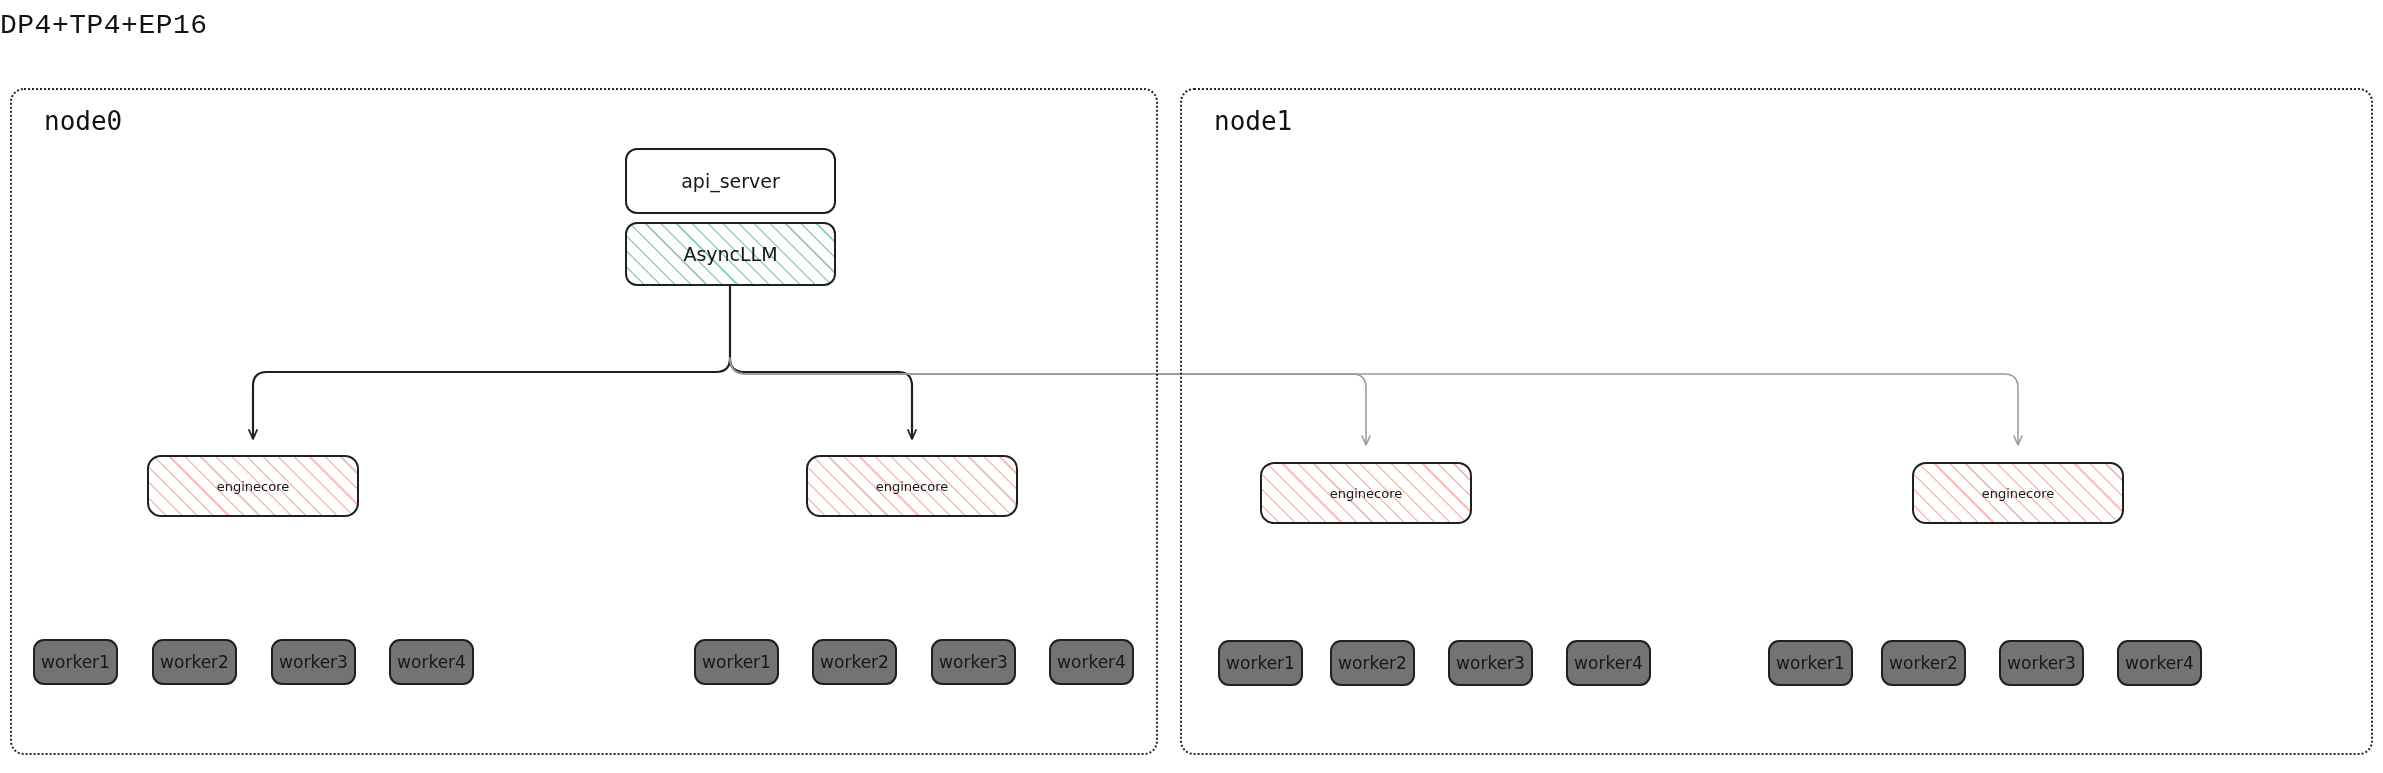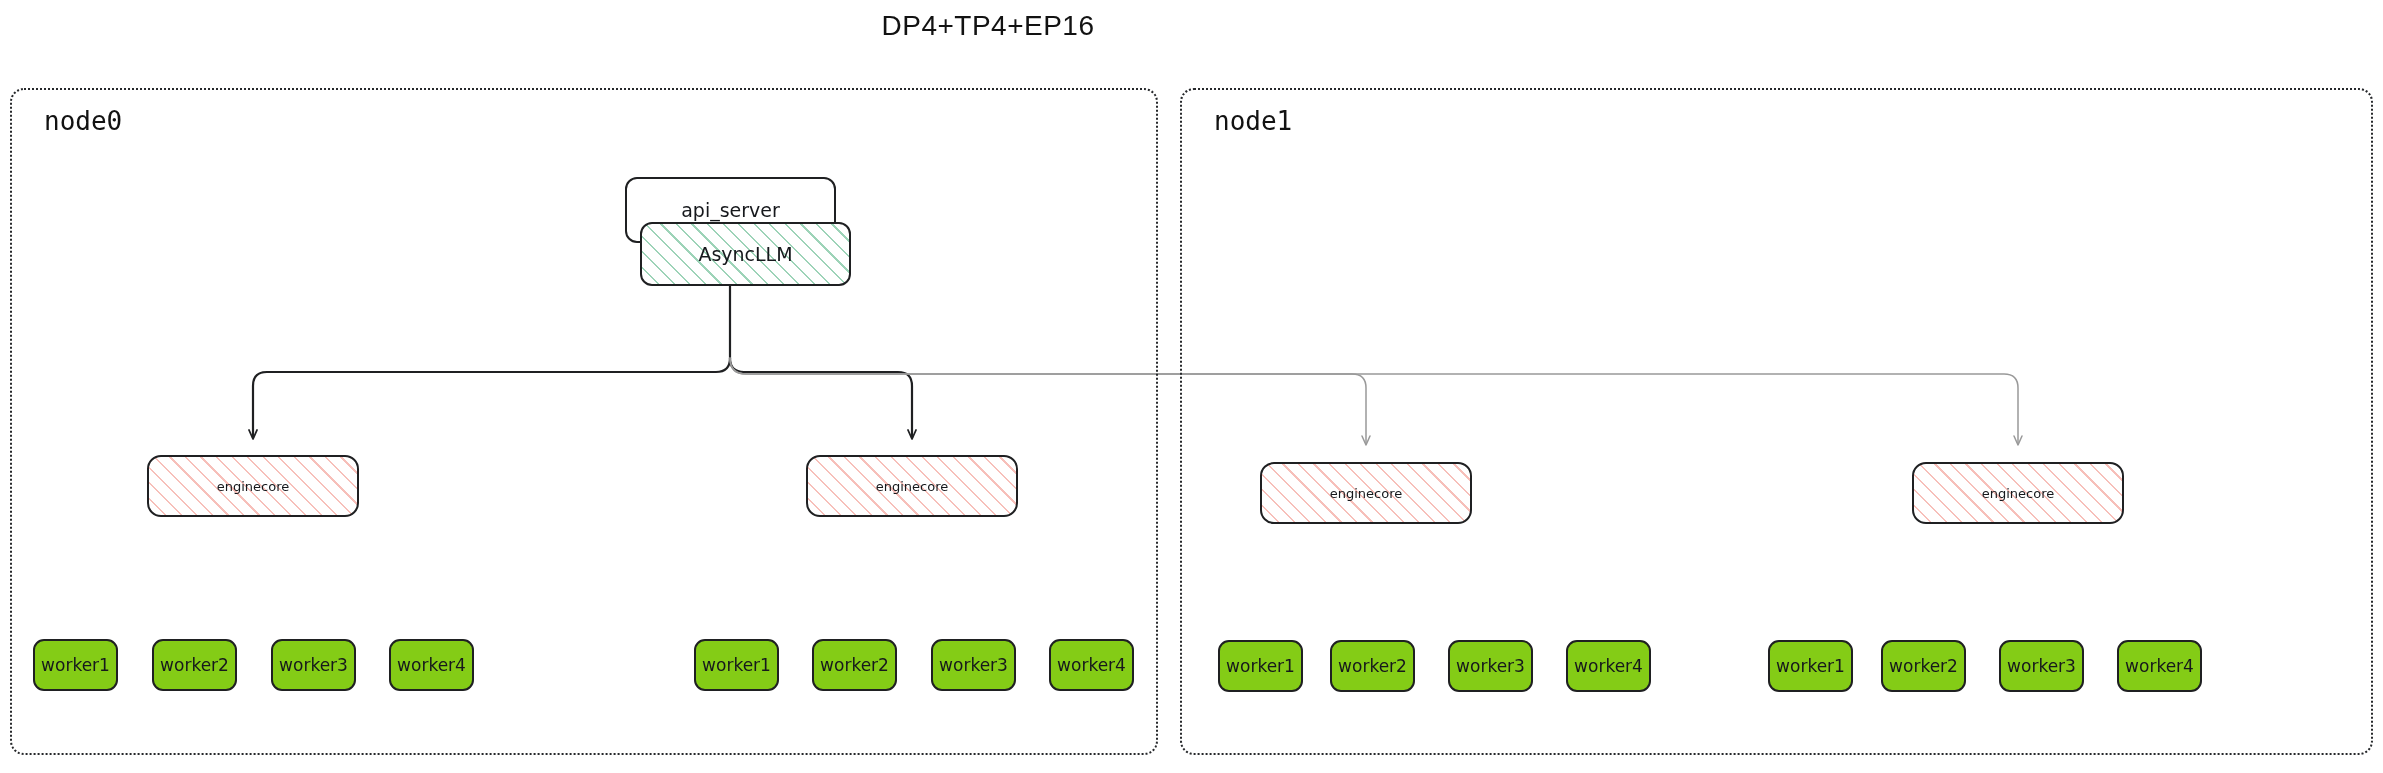--- a/index.html
+++ b/index.html
@@ -18,22 +18,21 @@
     background: #ffffff;
     overflow: hidden;
   }
 
   
   .diagram-title {
     position: absolute;
     top: 10px;
     left: 0;
     width: 1976px;
-    text-align: center;
-    font-family: Liberation Sans, sans-serif;
+    font-family: Liberation Mono, monospace;
     font-size: 28px;
     font-weight: 500;
     color: #121212;
     letter-spacing: 0.5px;
   }
 
   
   .subgraph {
     position: absolute;
     border: 2.5px dotted #26282b;
@@ -63,21 +62,20 @@
     justify-content: center;
     color: #16181c;
     font-family: "DejaVu Sans", sans-serif;
     white-space: nowrap;
   }
 
   
   .node-api {
     border-radius: 12px;
     font-size: 19px;
-    margin-top: 29px;
   }
   .node-async {
     border-radius: 12px;
     font-size: 19px;
     background-color: #ffffff;
     background-image: repeating-linear-gradient(
       45deg,
       rgba(76, 175, 125, 0.55) 0px,
       rgba(76, 175, 125, 0.55) 1.6px,
       rgba(255, 255, 255, 0) 1.6px,
@@ -96,22 +94,22 @@
       rgba(238, 122, 110, 0.48) 1.6px,
       rgba(255, 255, 255, 0) 1.6px,
       rgba(255, 255, 255, 0) 11px
     );
   }
 
   
   .node-worker {
     border-radius: 11px;
     font-size: 17px;
-    height: 52px;
-    background: #84cc16;
+    height: 46px;
+    background: #737373;
   }
 
   
   #edges {
     position: absolute;
     left: 0;
     top: 0;
     width: 2383px;
     height: 773px;
     pointer-events: none;
@@ -148,21 +146,21 @@
   <div class="subgraph" style="left:10px; top:88px; width:1148px; height:667px;">
     <div class="subgraph-label">node0</div>
   </div>
 
   <div class="subgraph" style="left:1180px; top:88px; width:1193px; height:667px;">
     <div class="subgraph-label">node1</div>
   </div>
 
   <div class="node node-api" style="left:625px; top:148px; width:211px; height:66px;">api_server</div>
 
-  <div class="node node-async" style="left:640px; top:222px; width:211px; height:64px;">AsyncLLM</div>
+  <div class="node node-async" style="left:625px; top:222px; width:211px; height:64px;">AsyncLLM</div>
 
   <div class="node node-engine" style="left:147px; top:455px; width:212px; height:62px;">enginecore</div>
 
   <div class="node node-engine" style="left:806px; top:455px; width:212px; height:62px;">enginecore</div>
 
   <div class="node node-engine" style="left:1260px; top:462px; width:212px; height:62px;">enginecore</div>
 
   <div class="node node-engine" style="left:1912px; top:462px; width:212px; height:62px;">enginecore</div>
 
   <div class="node node-worker" style="left:33px; top:639px; width:85px;">worker1</div>

